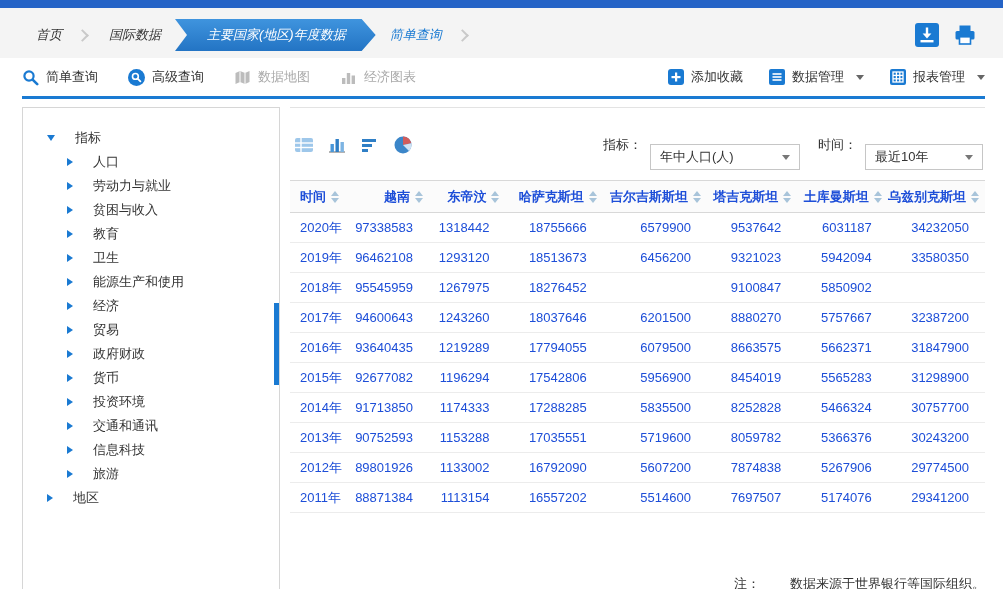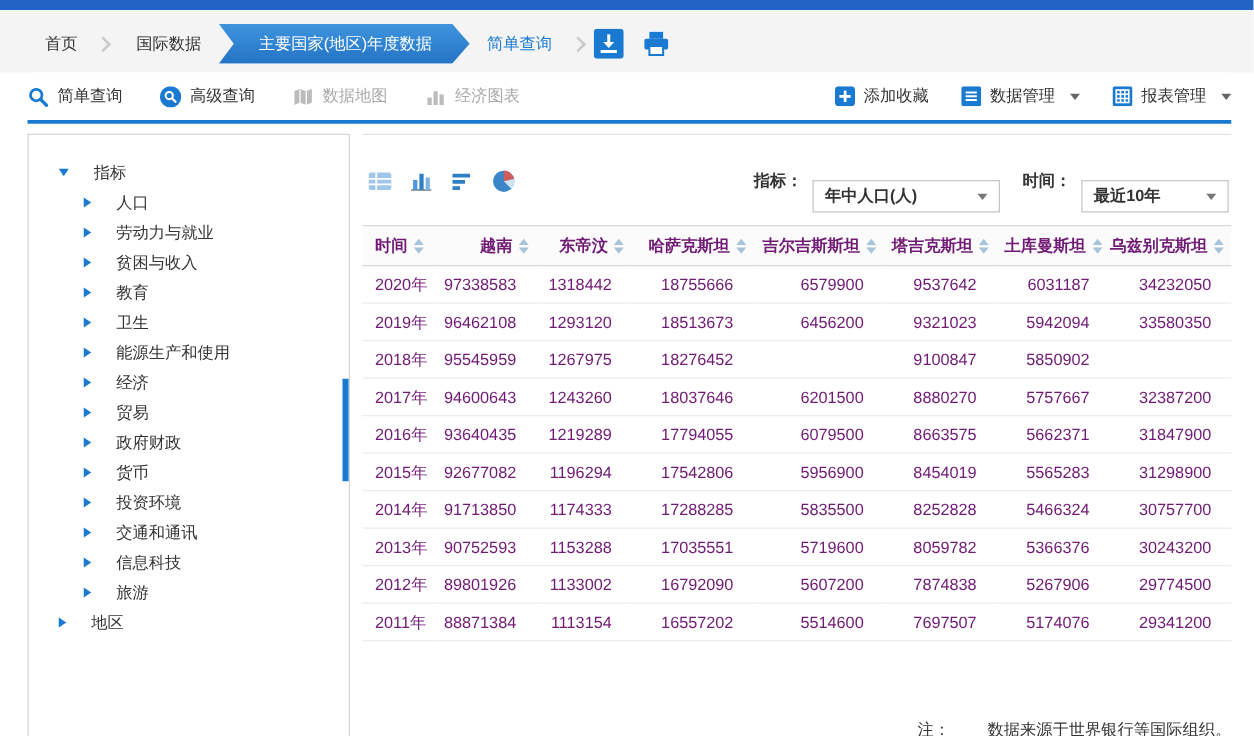--- a/index.html
+++ b/index.html
@@ -3,21 +3,21 @@
 <meta charset="utf-8">
 <style>
   * { margin:0; padding:0; box-sizing:border-box; }
   body { background:#fff; font-family:"Liberation Sans","DejaVu Sans",sans-serif; }
   .page { width:1003px; height:589px; background:#fff; position:relative; overflow:hidden; }
 
   .top-strip { height:8px; background:#2463c6; }
 
   
   .head-band { height:50px; background:#f4f4f4; display:flex; align-items:center;
-               justify-content:flex-start; padding:4px 26px 0 22px; }
+               justify-content:space-between; padding:4px 26px 0 22px;font-style:italic; }
   .crumbs { display:flex; align-items:stretch; height:32px; }
   .crumb { display:flex; align-items:center; padding:0 14px; font-size:13px; color:#333; cursor:pointer; white-space:nowrap; }
   .crumb.active { background:linear-gradient(#3f94de,#2374c4); color:#fff;
      padding:0 30px 0 32px;
      clip-path:polygon(0 0, calc(100% - 14px) 0, 100% 50%, calc(100% - 14px) 100%, 0 100%, 12px 50%); }
   .crumb.hl { color:#1a7ad2; }
   .chev { width:9px; height:9px; border-top:2px solid #c9c9c9; border-right:2px solid #c9c9c9;
           transform:rotate(45deg); align-self:center; margin:0 8px 0 2px; }
   .crumb-actions { display:flex; gap:14px; }
   .act-btn { background:none; border:none; padding:0; cursor:pointer; line-height:0; }
@@ -43,30 +43,30 @@
                     border-top:6px solid #1a7ad2; }
   .trow .tri-right { width:0; height:0; border-top:4px solid transparent; border-bottom:4px solid transparent;
                      border-left:6px solid #1a7ad2; }
   .tree-children { padding-left:20px; }
   .scroll-thumb { position:absolute; right:0; top:195px; width:5px; height:82px; background:#1a7ad2; }
 
   .main { flex:1; margin-left:10px; padding-top:8px; border-top:1px solid #e3e3e3; background:#fff; }
   .view-row { display:flex; justify-content:space-between; align-items:center; padding:4px 2px 10px 4px; }
   .view-icons { display:flex; gap:13px; align-items:center; }
   .view-btn { background:none; border:none; padding:0; cursor:pointer; line-height:0; }
-  .filters { display:flex; align-items:center; font-size:13px; color:#333;font-weight:bold; }
+  .filters { display:flex; align-items:center; font-size:13px; color:#333; }
   .flabel { margin:0 8px 0 18px; white-space:nowrap; }
   .select { border:1px solid #c6c6c6; background:#fff; height:26px; display:flex; align-items:center;
             justify-content:space-between; padding:0 9px; font-size:13px; color:#333; cursor:pointer;margin-top:24px; }
   .select.wide { width:150px; } .select.narrow { width:118px; }
   .sel-caret { width:0; height:0; border-left:4px solid transparent; border-right:4px solid transparent;
                border-top:5px solid #777; margin-left:8px; }
 
   
-  table { width:100%; border-collapse:collapse; table-layout:fixed; font-size:13px; color:#701a75; }
+  table { width:100%; border-collapse:collapse; table-layout:fixed; font-size:13px; color:#1d4ed8; }
   thead th { height:32px; font-weight:bold; background:#fbfbfb; border-top:1px solid #d8d8d8;
              border-bottom:1px solid #d8d8d8; text-align:right; padding-right:6px; white-space:nowrap; }
   thead th:first-child { text-align:left; padding-left:10px; }
   tbody td { height:30px; border-bottom:1px solid #ececec; text-align:right; padding-right:16px; white-space:nowrap; }
   tbody td:first-child { text-align:left; padding-left:10px; }
   th:nth-child(1){width:8%} th:nth-child(2){width:12%} th:nth-child(3){width:11%}
   th:nth-child(4){width:14%} th:nth-child(5){width:15%} th:nth-child(6){width:13%}
   th:nth-child(7){width:13%} th:nth-child(8){width:14%}
   .sort { display:inline-flex; flex-direction:column; gap:2px; margin-left:5px; vertical-align:middle; cursor:pointer; }
   .sort .up { width:0; height:0; border-left:4px solid transparent; border-right:4px solid transparent;

